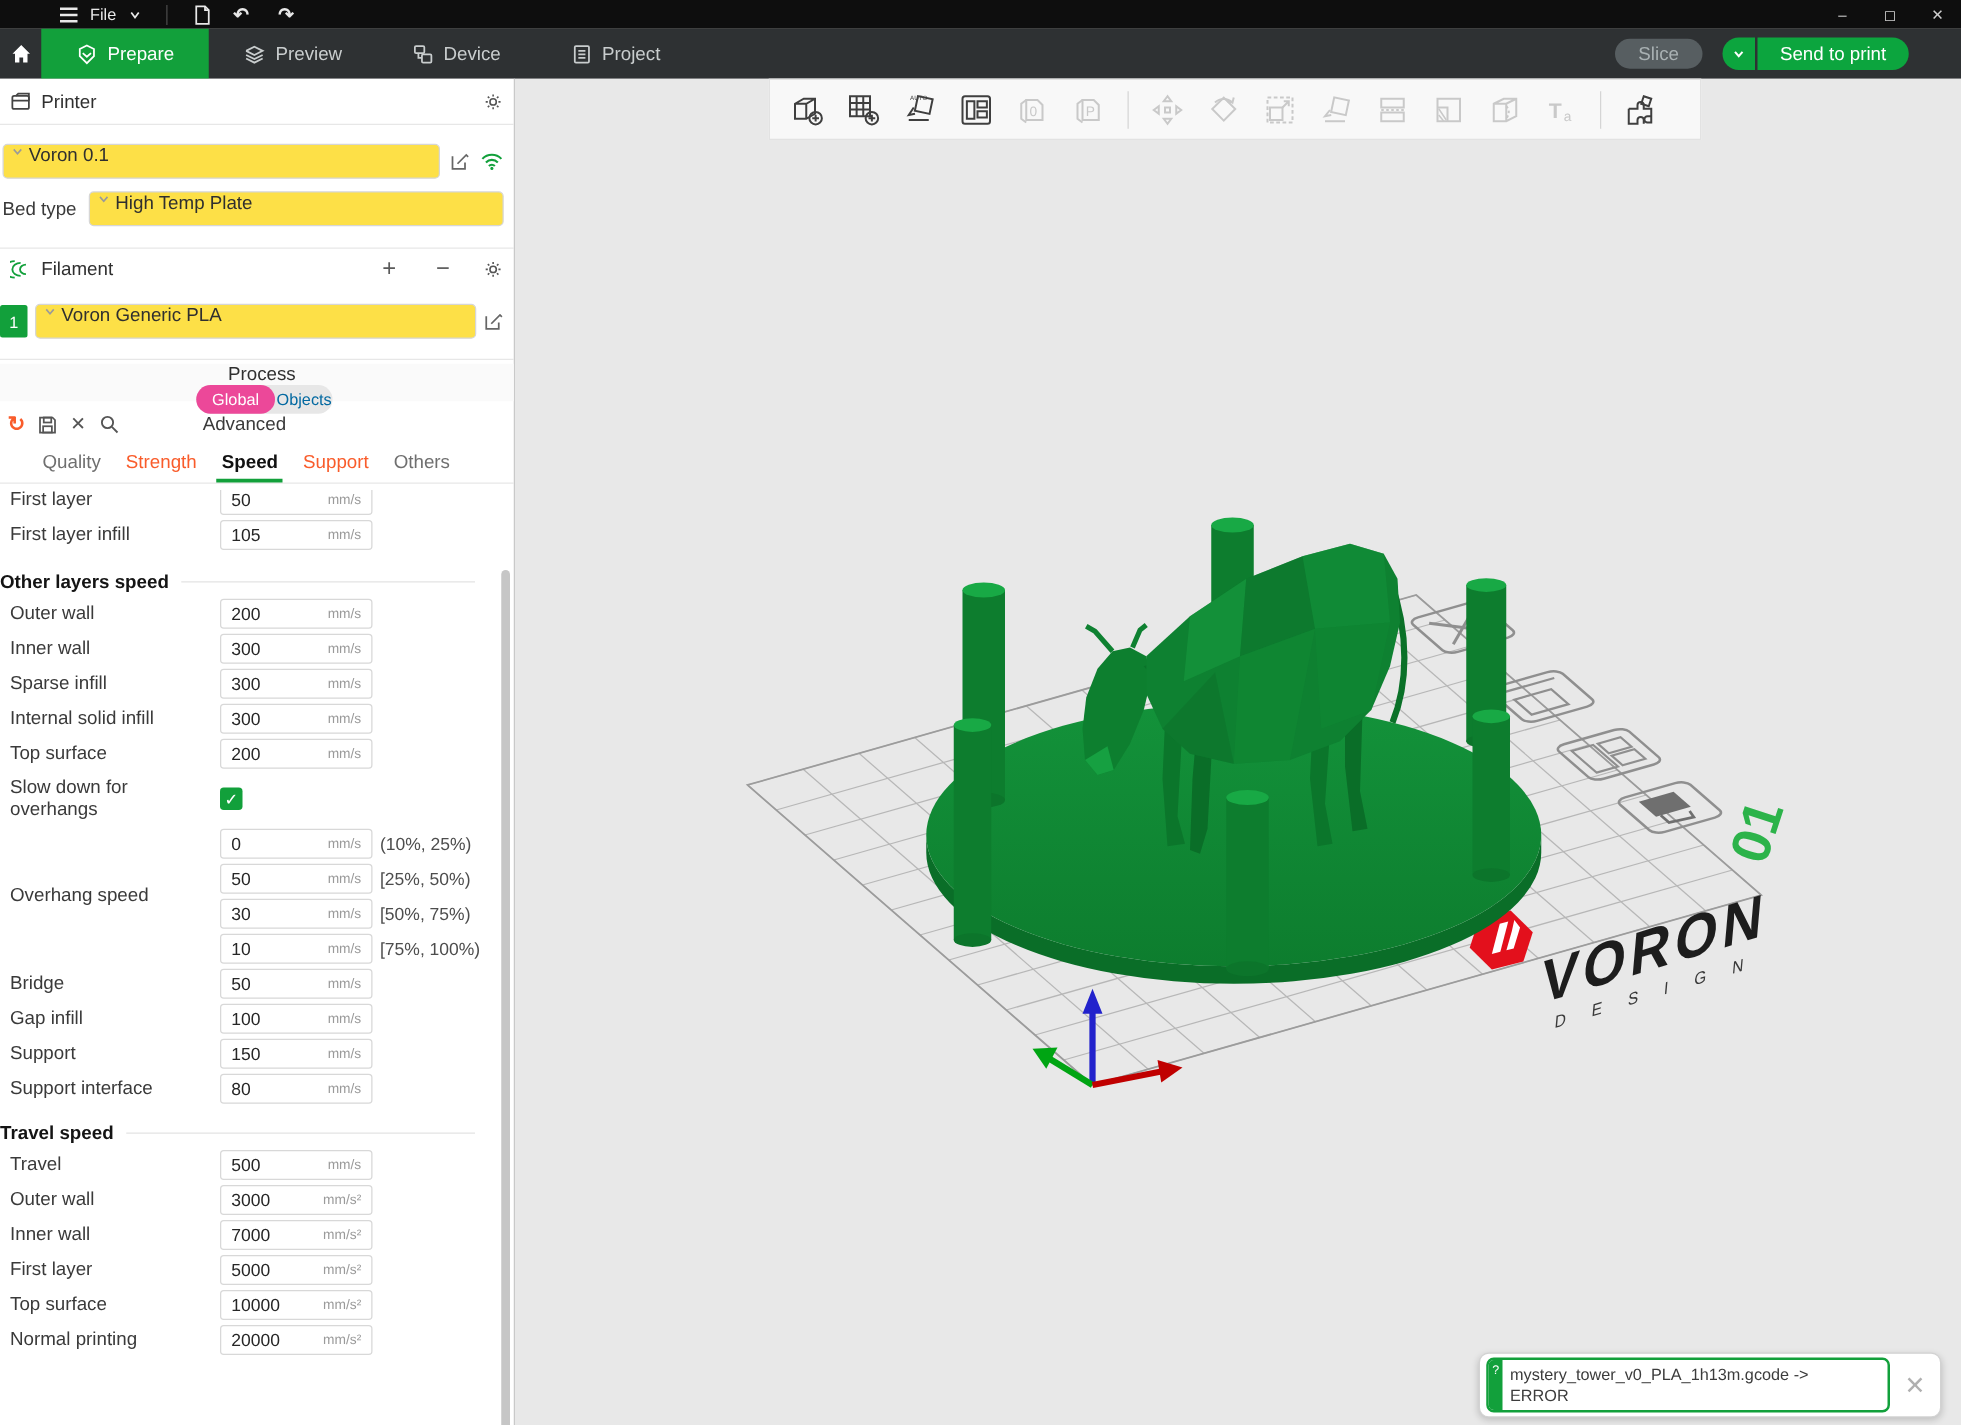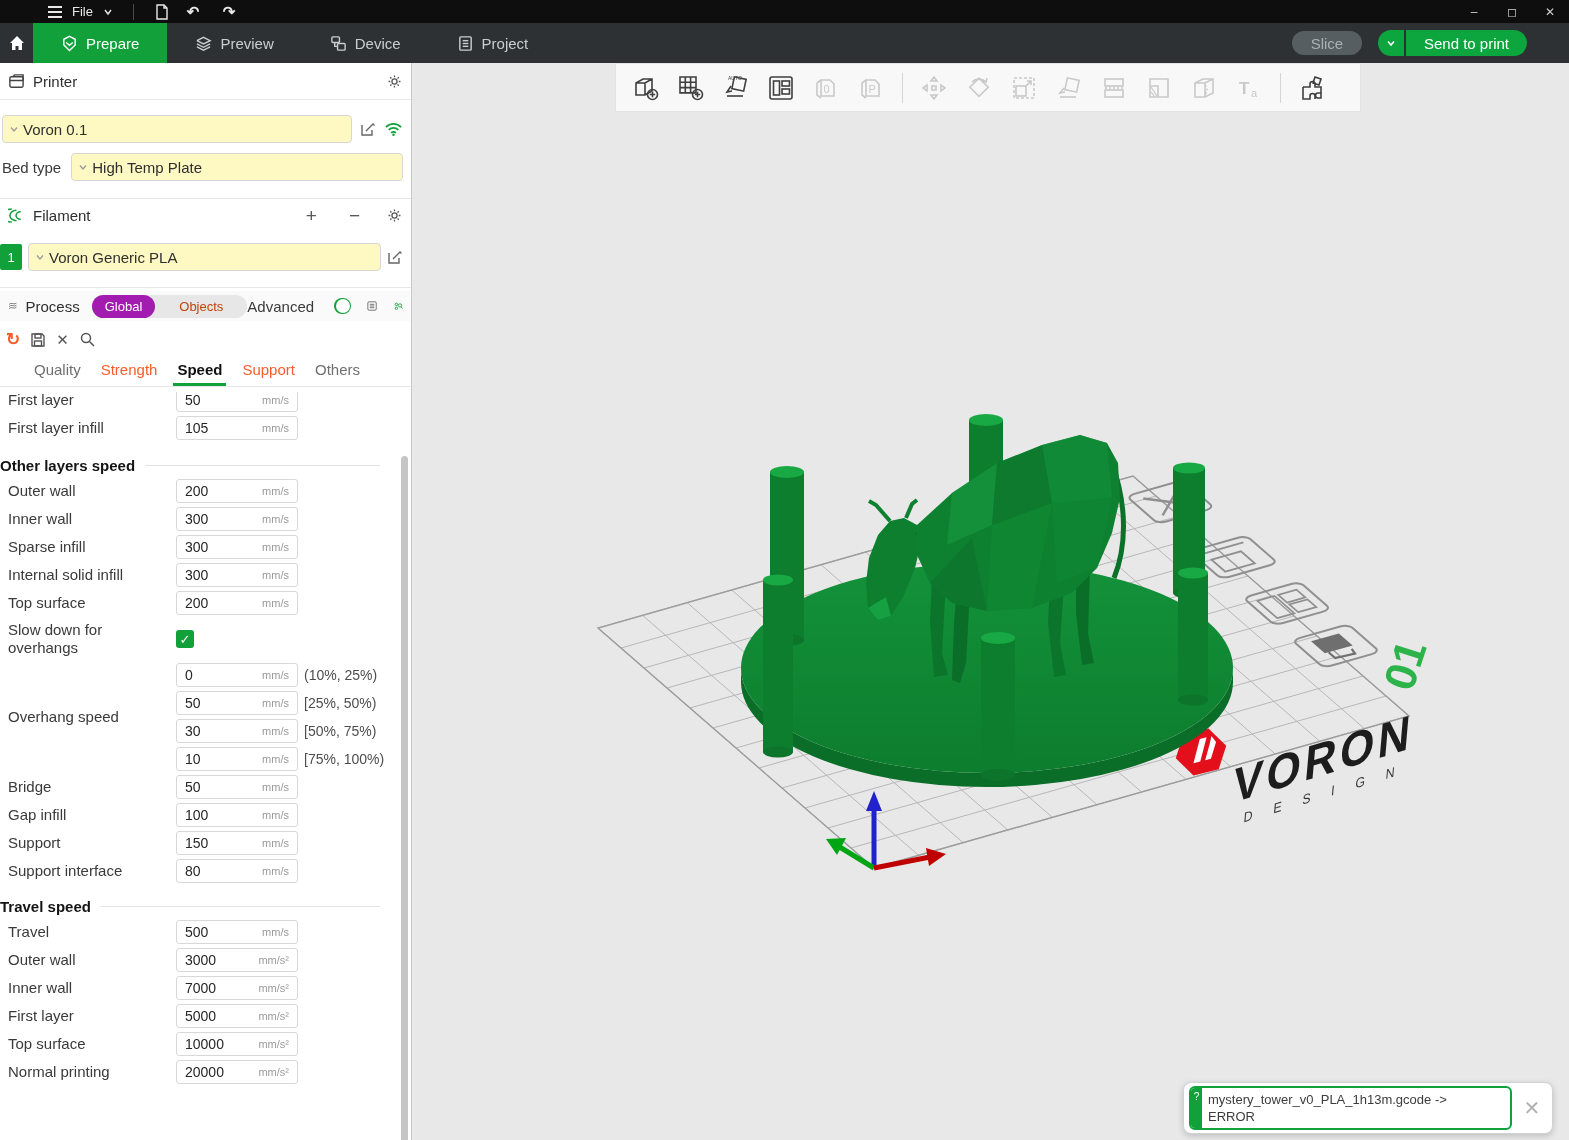--- a/index.html
+++ b/index.html
@@ -32,30 +32,30 @@
   .send-dd{width:26px;height:26px;border-radius:13px 0 0 13px;background:#0ca53e;display:flex;align-items:center;justify-content:center;cursor:pointer;}
   .send-btn{height:26px;border-radius:0 13px 13px 0;background:#0ca53e;color:#fff;padding:0 18px;
             display:flex;align-items:center;font-size:15px;cursor:pointer;}
   
   .panel{position:absolute;left:0;top:63px;width:411px;height:1077px;background:#fff;border-right:1px solid #c9c9c9;}
   .sec-h{display:flex;align-items:center;height:27px;padding:0 8px;font-size:15px;color:#2f2f2f;}
   .sec-h .t{margin-left:8px;}
   .sec-h .sp{flex:1;}
   .ghost{color:#5a5a5a;font-size:16px;cursor:pointer;background:none;border:none;line-height:1;}
   .divline{height:1px;background:#e7e7e7;}
-  .combo{height:26px;border:1px solid #d6d6d6;border-radius:4px;background:#fef9c3;display:flex;align-items:center;
+  .combo{height:26px;border:1px solid #d6d6d6;border-radius:4px;background:#fde047;display:flex;align-items:flex-start;
          padding:0 6px;font-size:15px;color:#2f2f2f;gap:4px;cursor:pointer;}
   .chev{width:10px;height:10px;flex:none;}
   .row{display:flex;align-items:center;}
   .lbl{font-size:15px;color:#3a3a3a;}
   .numbox{background:#12a03b;color:#fff;width:22px;height:26px;display:flex;align-items:center;justify-content:center;
           font-size:13px;border-radius:2px;}
   .pill{background:#e7e7e7;border-radius:12px;height:23px;display:flex;align-items:center;font-size:13px;cursor:pointer;}
-  .pill .on{background:#a21caf;color:#fff;border-radius:12px;height:23px;display:flex;align-items:center;padding:0 13px;}
-  .pill .off{color:#c2410c;padding:0 24px;}
+  .pill .on{background:#ec4899;color:#fff;border-radius:12px;height:23px;display:flex;align-items:center;padding:0 13px;}
+  .pill .off{color:#0369a1;padding:0 1px;}
   .toggle{width:30px;height:16px;border-radius:9px;background:#12a03b;position:relative;cursor:pointer;}
   .toggle .knob{position:absolute;right:1px;top:1px;width:14px;height:14px;border-radius:50%;background:#fff;}
   .ptabs{display:flex;gap:0;padding-left:8px;height:28px;align-items:flex-end;font-size:15px;}
   .ptab{padding:0 10px 8px 10px;color:#6f6f6f;cursor:pointer;position:relative;}
   .ptab.mod{color:#f95c2b;}
   .ptab.active{color:#111;font-weight:bold;}
   .ptab.active:after{content:"";position:absolute;left:6px;right:6px;bottom:0;height:3px;background:#12a03b;}
   
   .slist{position:absolute;left:0;top:329px;width:396px;}
   .top-clip{overflow:hidden;height:52px;}
@@ -234,21 +234,21 @@
         </svg>
       <span>Voron Generic PLA</span>
     </div>
     <svg width="16" height="16" viewBox="0 0 16 16">
         <path d="M2,4 v10 h10 v-5" fill="none" stroke="#666" stroke-width="1.4"></path>
         <path d="M6,10 L13,3 l1.5,1.5" fill="none" stroke="#666" stroke-width="1.4"></path>
       </svg>
   </div>
 
   <div class="divline" style="margin-top:16px;"></div>
-  <div class="sec-h" style="margin-top:3px;background:#fafafa;height:30px;">
+  <div class="sec-h" style="margin-top:3px;background:#fafafa;height:30px;flex-direction:column;">
     <svg width="17" height="17" viewBox="0 0 18 18">
         <path d="M2,5 q3,-3 7,-1.5 q4,1.5 7,-1 M2,9 q3,-3 7,-1.5 q4,1.5 7,-1 M2,13 q3,-3 7,-1.5 q4,1.5 7,-1" fill="none" stroke="#555" stroke-width="1.4"></path>
       </svg>
     <span class="t">Process</span>
     <div class="pill" style="margin-left:12px;">
       <span class="on">Global</span>
       <span class="off">Objects</span>
     </div>
     <span class="sp"></span>
     <span class="lbl" style="margin-right:20px;">Advanced</span>

